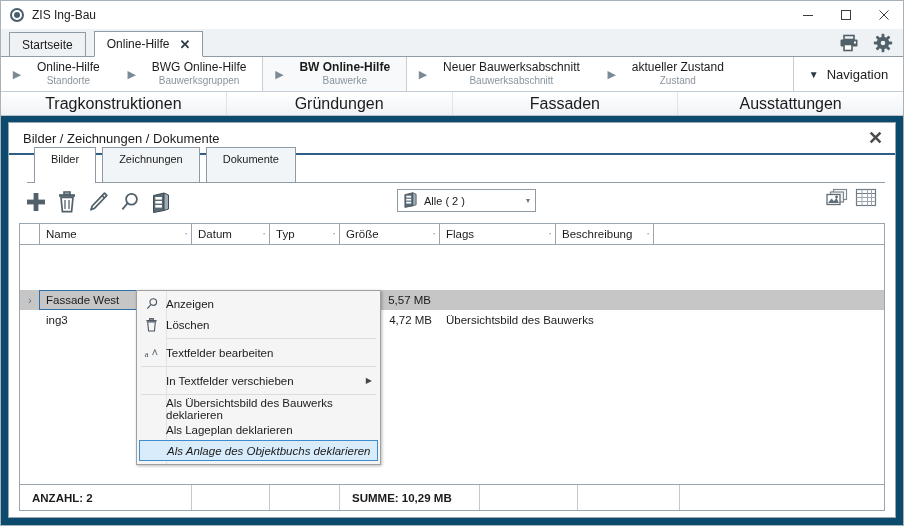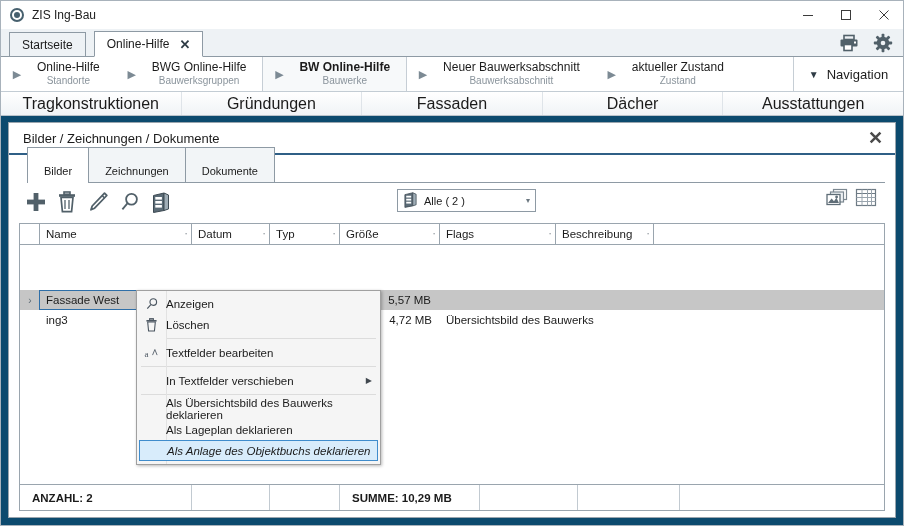--- a/index.html
+++ b/index.html
@@ -186,27 +186,28 @@
   .inner-tabs {
     display:flex;
     align-items:flex-end;
     height: 20px;
     border-bottom:1px solid #8e9aa4;
     margin-left: 8px;
   }
   .inner-tab {
     height:20px;
     padding: 17px 16px;
-    display:flex; align-items:flex-start;
+    display:flex; align-items:flex-end;
     font-size:11px;
     border:1px solid #8e9aa4;
     border-bottom: none;
     background:#f2f5f7;
     margin-right:-1px;
     position:relative;
+    margin-left:7px;
   }
   .inner-tab.active {
     background:#ffffff;
     height:21px;
     z-index:2;
   }
   .inner-tab.active::after{
     content:""; position:absolute; left:0; right:0; bottom:-1px; height:1px; background:#ffffff;
   }
 
@@ -422,21 +423,20 @@
     <div class="nav-toggle">
       <span class="nav-caret">▼</span>
       <span>Navigation</span>
     </div>
   </div>
 
   <div class="catbar">
     <div class="cat">Tragkonstruktionen</div>
     <div class="cat">Gründungen</div>
     <div class="cat">Fassaden</div>
-    <div class="cat">Dächer</div>
     <div class="cat">Ausstattungen</div>
   </div>
 
   <div class="content">
     <div class="panel">
 
       <div class="panel-header">
         <span>Bilder / Zeichnungen / Dokumente</span>
         <span class="panel-close">✕</span>
       </div>

